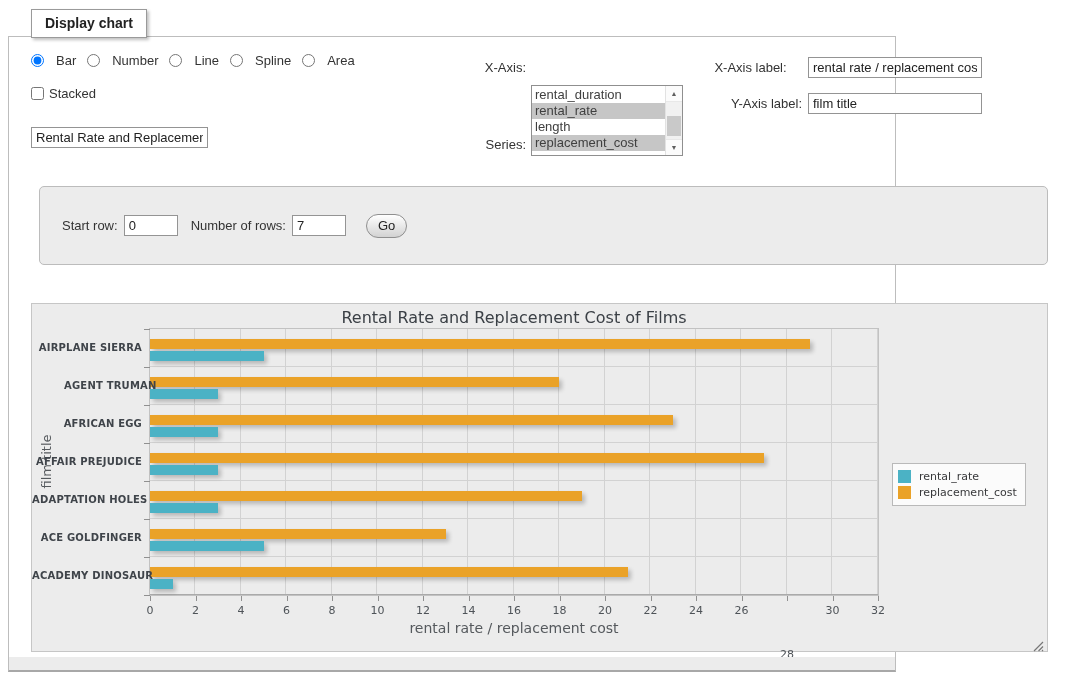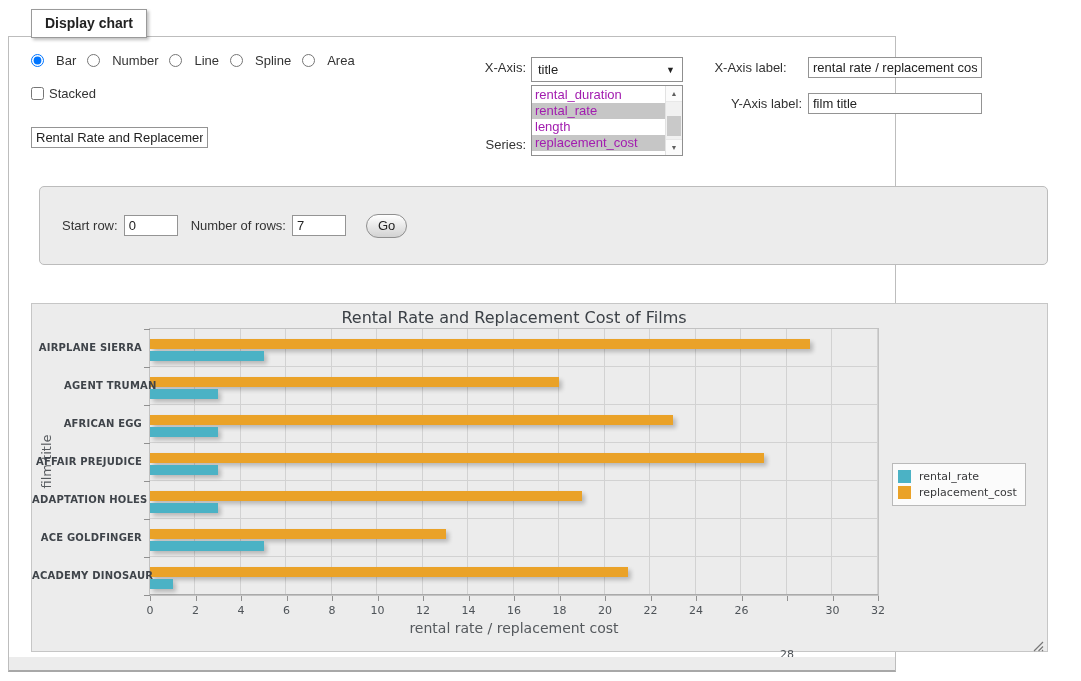--- a/index.html
+++ b/index.html
@@ -36,21 +36,21 @@
 
   .select { position:absolute; left:522px; top:20px; width:152px; height:25px;
     background:#fff; border:1px solid #8f8f8f; font-size:13px; color:#222;
     line-height:23px; padding-left:6px; }
   .select-arrow { position:absolute; right:7px; top:1px; font-size:9px; color:#222; }
 
   .series-list { position:absolute; left:522px; top:48px; width:152px; height:71px;
     background:#fff; border:1px solid #8f8f8f; }
   .series-items { position:absolute; left:0; top:1px; right:17px; }
   .series-option { font-size:13px; height:16px; line-height:16px; padding-left:3px;
-    color:#a21caf; white-space:nowrap; overflow:hidden; }
+    color:#404040; white-space:nowrap; overflow:hidden; }
   .series-option.selected { background:#c6c6c6; }
   .series-scrollbar { position:absolute; right:0; top:0; width:17px; height:100%;
     background:#f1f1f1; border-left:1px solid #e2e2e2; }
   .sb-up,.sb-down { position:absolute; left:0; width:16px; height:16px; background:#fbfbfb;
     color:#5f5f5f; font-size:7px; text-align:center; line-height:16px; }
   .sb-up { top:0; border-bottom:1px solid #e8e8e8; }
   .sb-down { bottom:0; border-top:1px solid #e8e8e8; }
   .sb-thumb { position:absolute; left:1px; top:30px; width:14px; height:20px; background:#c9c9c9; }
 
   .xlabel-input { position:absolute; left:799px; top:20px; width:174px; }
@@ -129,24 +129,20 @@
     </div>
 
   <label class="stacked-row">
     <input type="checkbox" id="stacked-cb" style="">
     <span>Stacked</span>
   </label>
 
   <input type="text" class="title-input" value="Rental Rate and Replacement Cost of Films" style="">
 
   <div class="lbl xaxis-lbl">X-Axis:</div>
-  <div class="select">
-    <span>title</span>
-    <span class="select-arrow">▼</span>
-  </div>
 
   <div class="lbl series-lbl">Series:</div>
   <div class="series-list">
     <div class="series-items" id="series-items">
         <div class="series-option">rental_duration</div>
         <div class="series-option selected">rental_rate</div>
         <div class="series-option">length</div>
         <div class="series-option selected">replacement_cost</div>
       </div>
     <div class="series-scrollbar">

